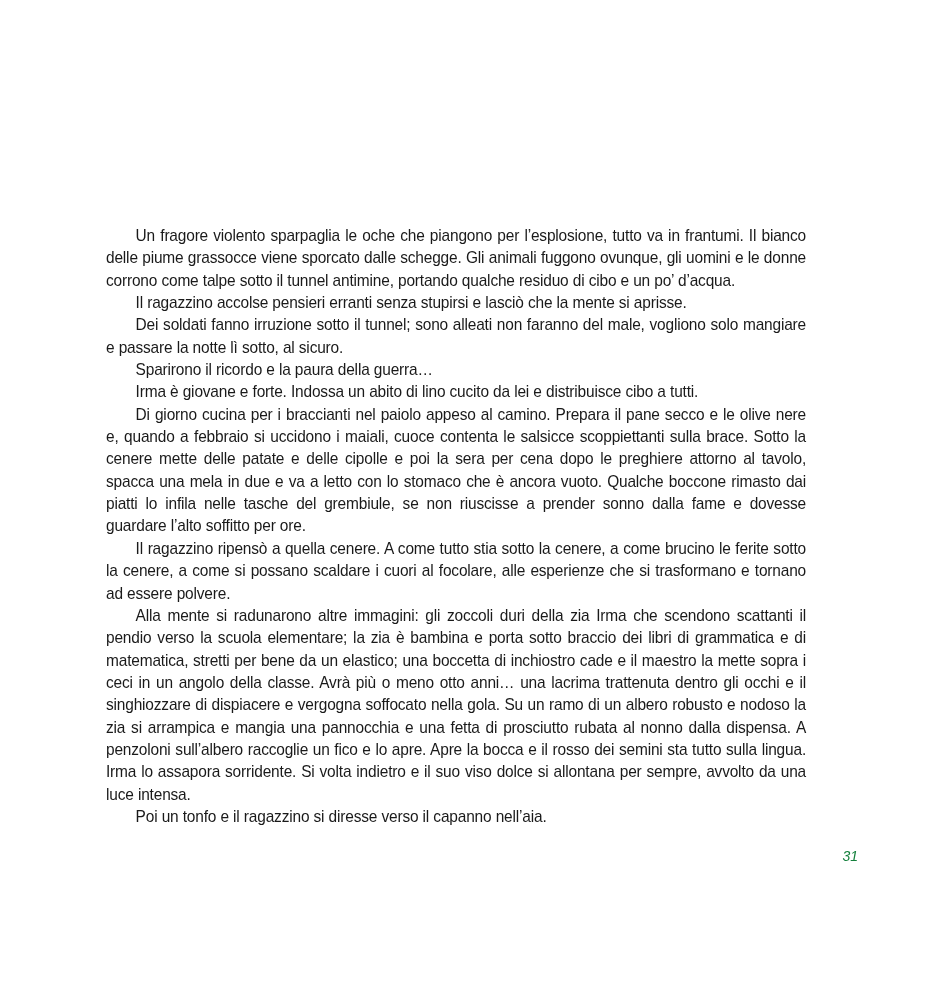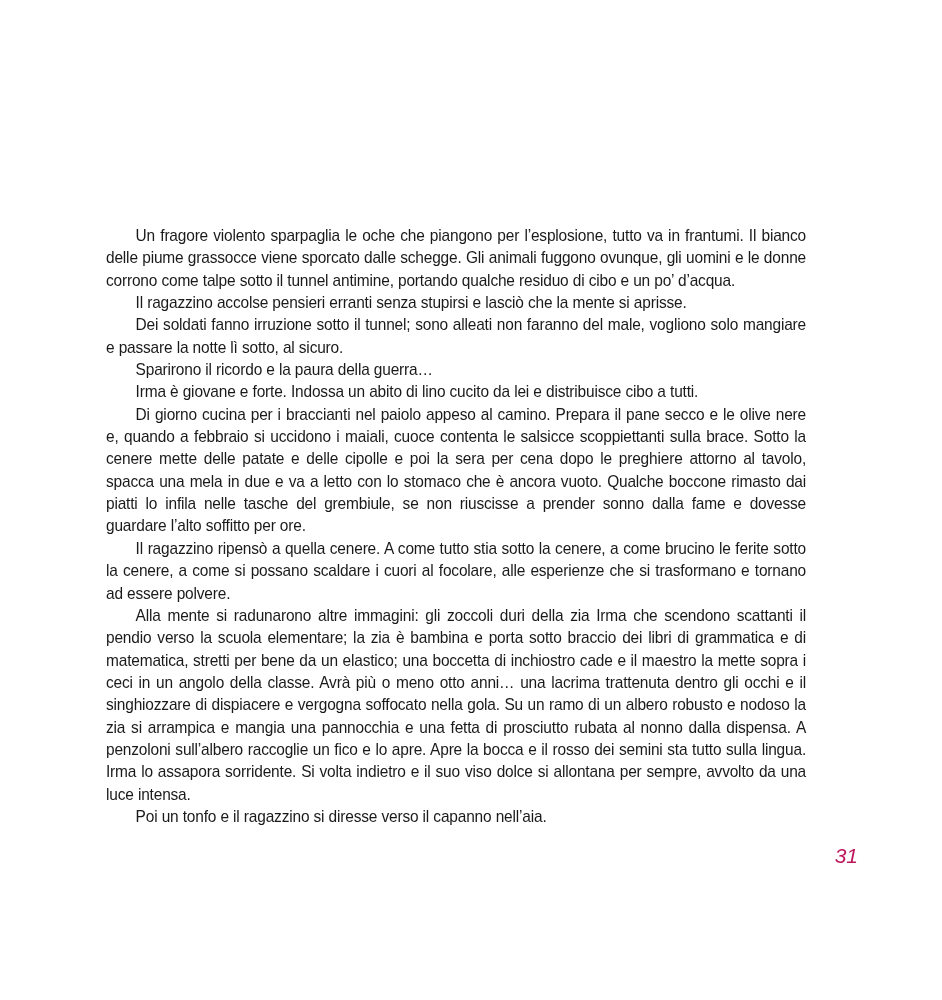--- a/index.html
+++ b/index.html
@@ -37,24 +37,24 @@
     -webkit-font-smoothing: none;
   }
   
   .para:last-child {
     text-align: left;
   }
   .page-number {
     position: absolute;
     right: 84px;
     top: 845px;
-    font-size: 21px;
+    font-size: 14px;
     line-height: 22.35px;
     font-style: italic;
-    color: #be185d;
+    color: #15803d;
     letter-spacing: 0px;
   }
 </style>
 </head>
 <body>
 
 <div class="page">
 
   <div class="text-block">
     <p class="para">Un fragore violento sparpaglia le oche che piangono per l’esplosione, tutto va in frantumi. Il bianco delle piume grassocce viene sporcato dalle schegge. Gli animali fuggono ovunque, gli uomini e le donne corrono come talpe sotto il tunnel antimine, portando qualche residuo di cibo e un po’ d’acqua.</p>

